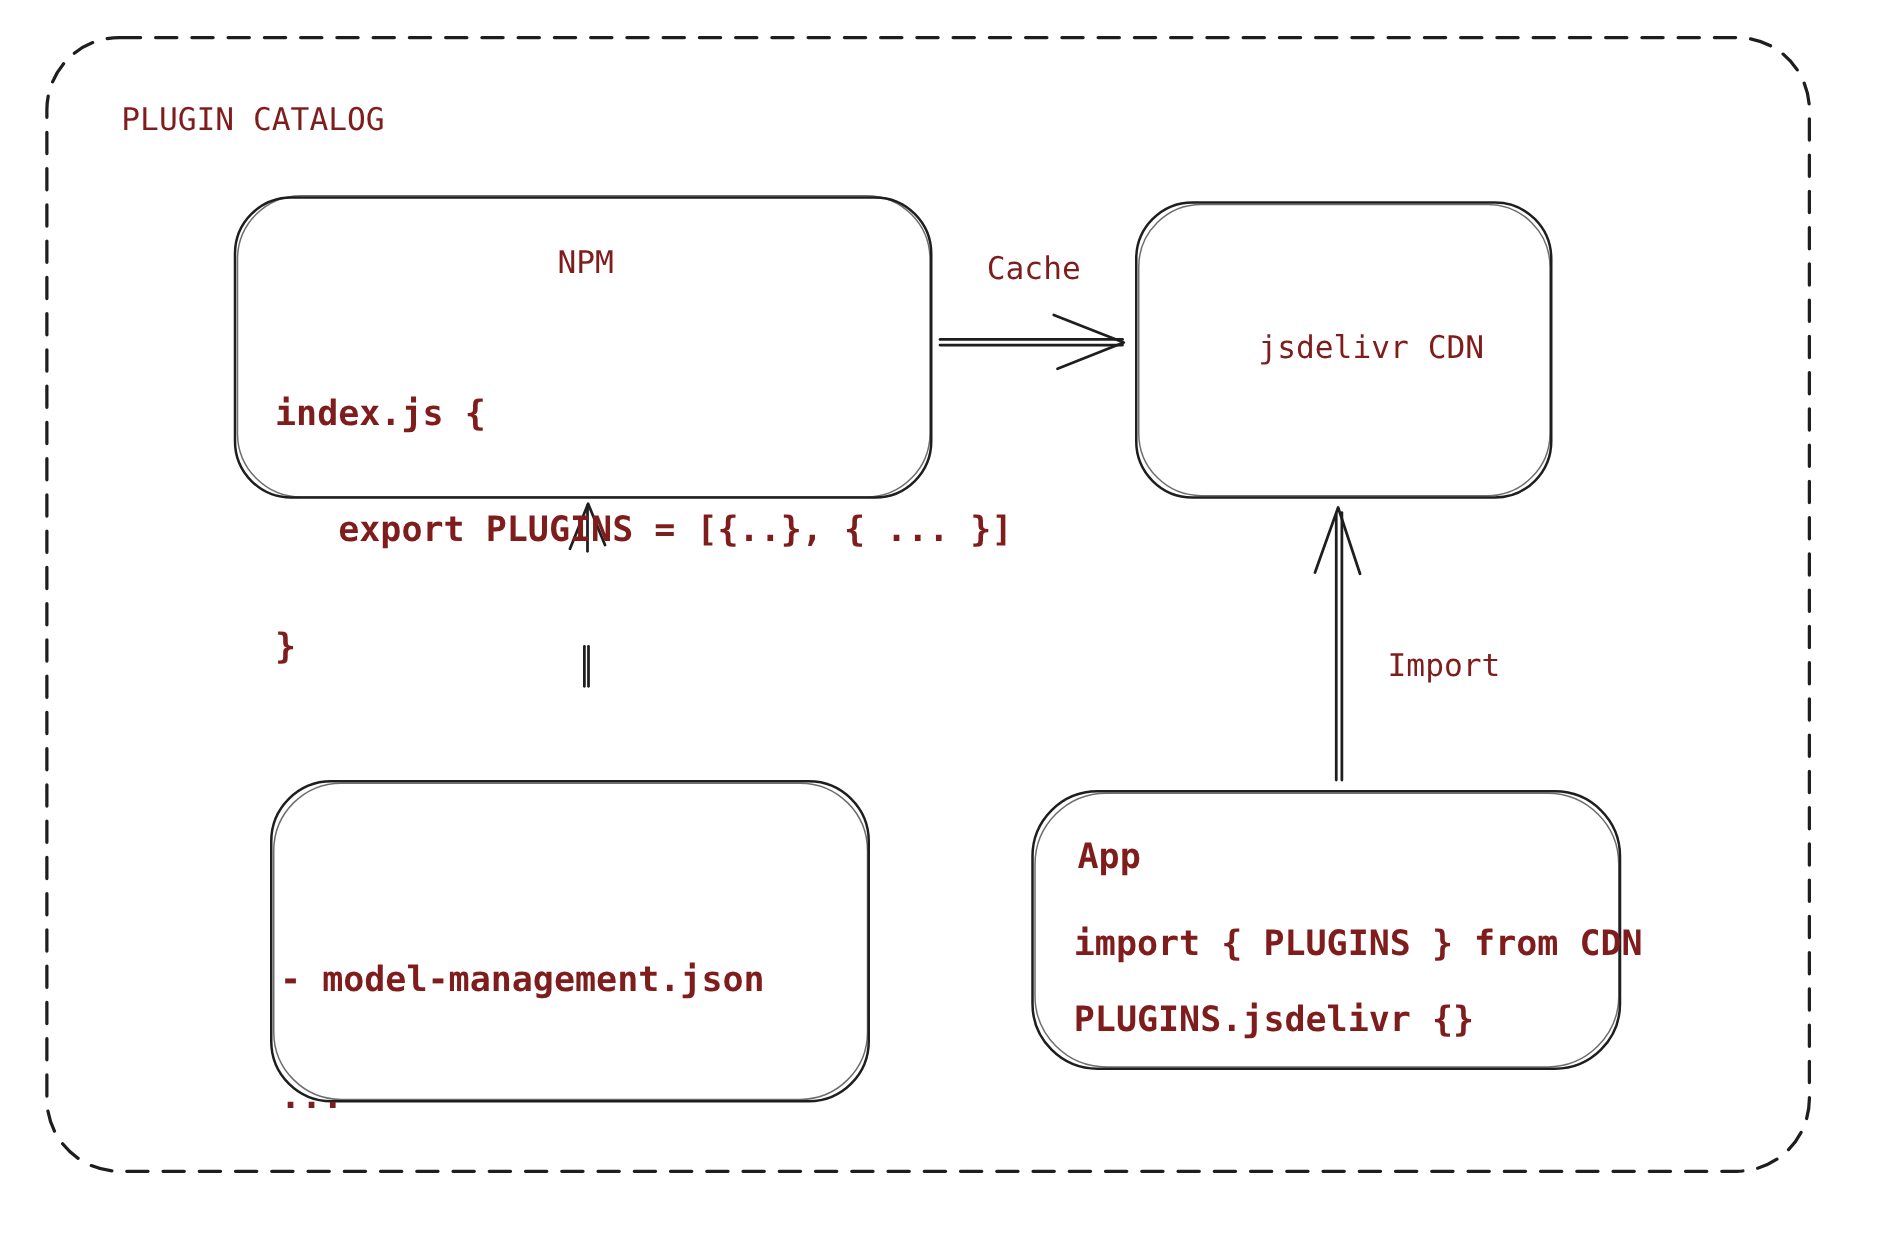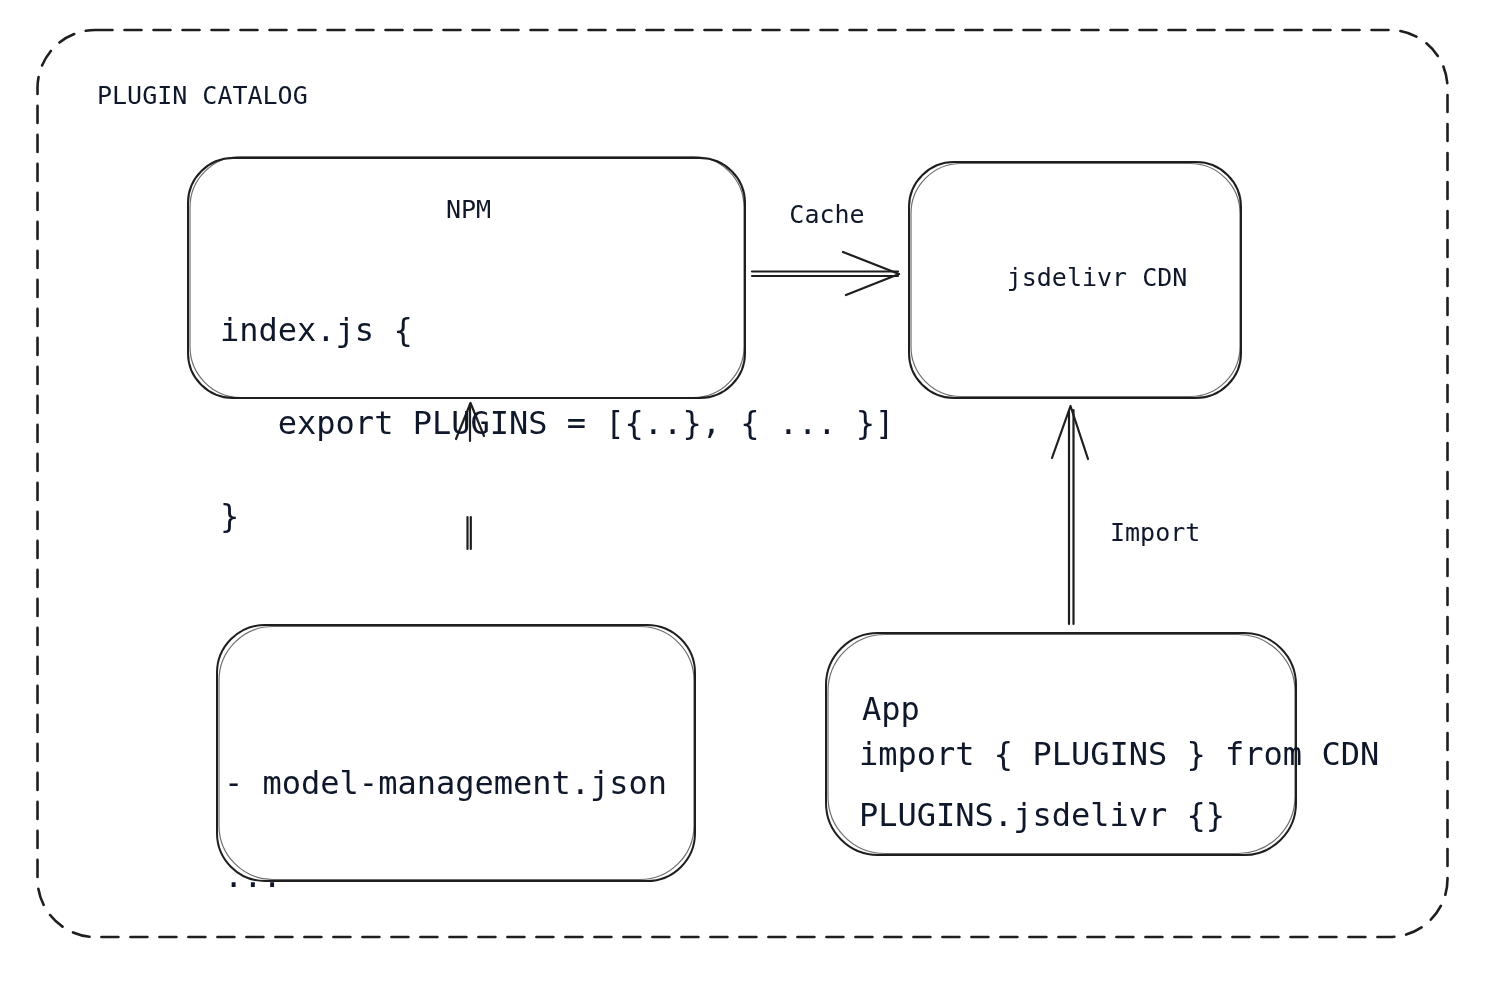--- a/index.html
+++ b/index.html
@@ -25,25 +25,26 @@
   }
   .box-stroke { stroke-width: 2; }
   .box-stroke-echo { stroke-width: 1.2; opacity: 0.65; }
   .arrow-stroke { stroke-width: 2.2; }
   .outer-dash { stroke-width: 2.6; stroke-dasharray: 17 12; }
   .lbl {
     position: absolute;
     white-space: pre;
     font-size: 25px;
     line-height: 26px;
-    color: #0f172a;
+    color: #7f1d1d;
   }
   .code {
-    font-size: 32px;
+    font-size: 28px;
     line-height: 31px;
+    font-weight: bold;
   }
   .center { text-align: center; }
 </style>
 </head>
 <body>
 
 <div class="canvas">
 
   <svg class="strokes" viewBox="0 0 1506 1002" xmlns="http://www.w3.org/2000/svg">
 
@@ -89,17 +90,17 @@
   <div class="lbl center" style="left:909px; top:265px; width:376px;">jsdelivr CDN</div>
 
 
   <div class="lbl code" style="left:224px; top:706px;">
     <div>- model-management.json</div>
     <div>...</div>
   </div>
 
   <div class="lbl" style="left:1110px; top:520px;">Import</div>
 
-  <div class="lbl code" style="left:862px; top:694px;">App</div>
+  <div class="lbl code" style="left:862px; top:669px;">App</div>
   <div class="lbl code" style="left:859px; top:739px;">import { PLUGINS } from CDN</div>
   <div class="lbl code" style="left:859px; top:800px;">PLUGINS.jsdelivr {}</div>
 
 </div>
 
 </body></html>

